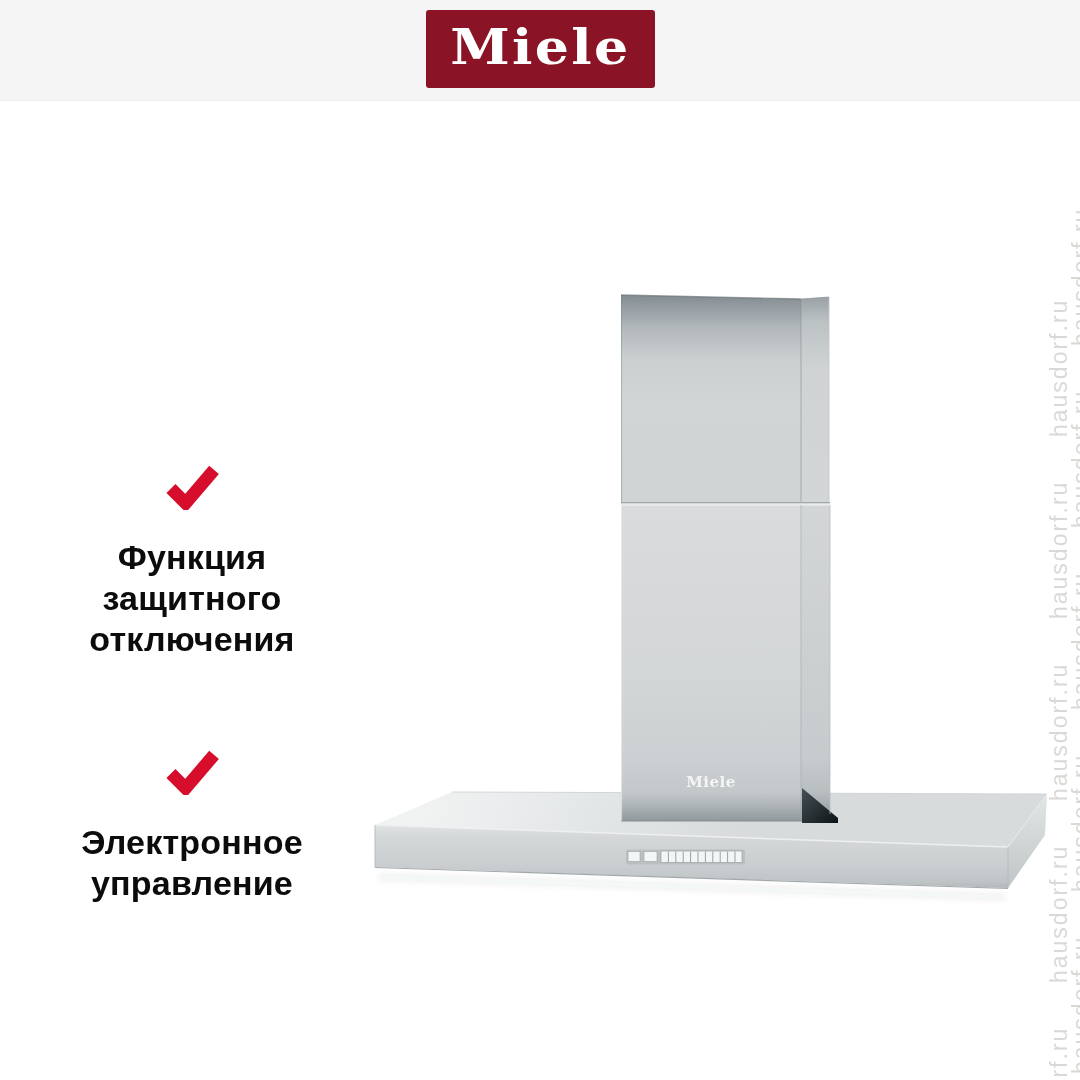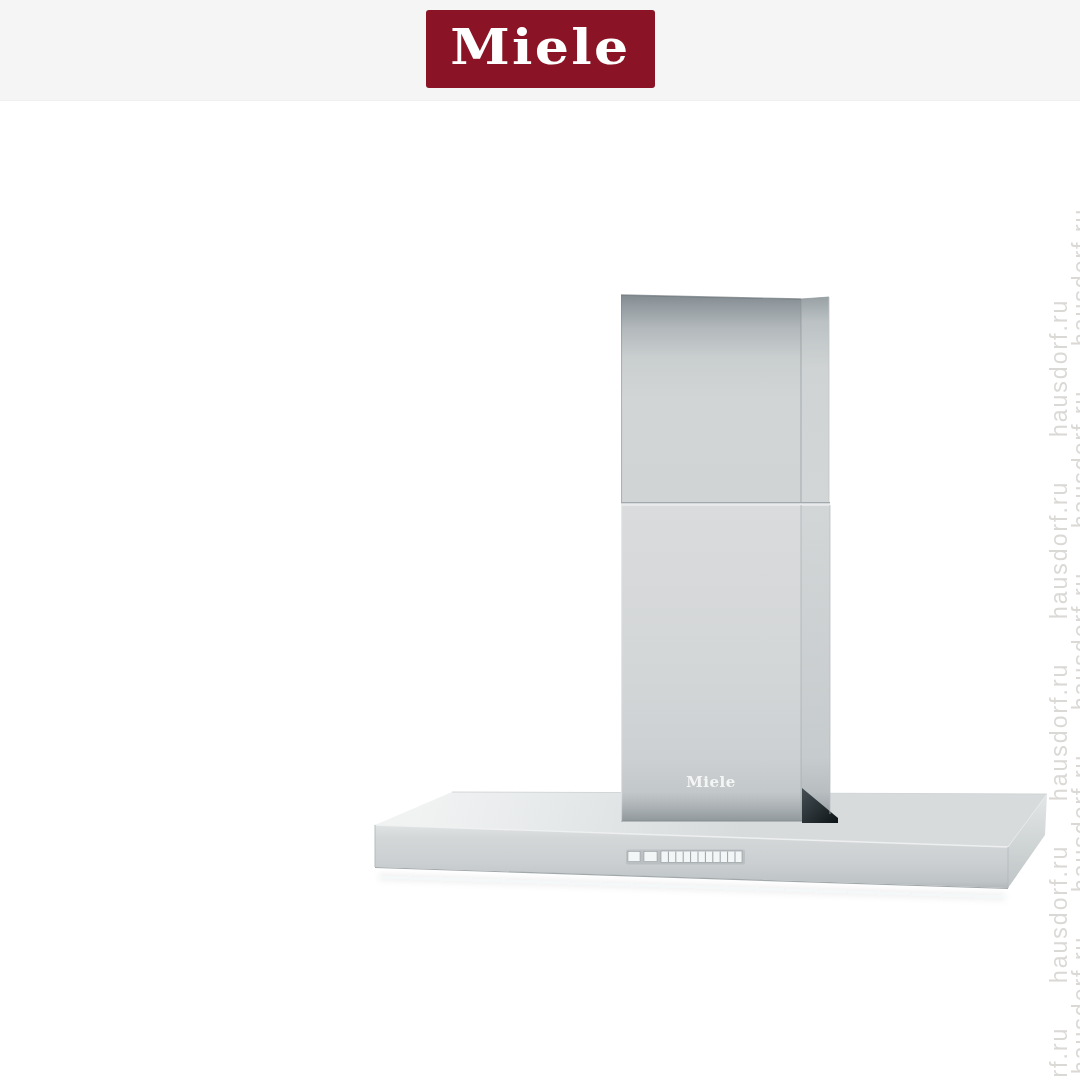--- a/index.html
+++ b/index.html
@@ -168,15 +168,34 @@
           <line x1="340.4" y1="571.5" x2="340.4" y2="582"></line>
         <line x1="347.8" y1="571.5" x2="347.8" y2="582"></line>
           <line x1="355.2" y1="571.5" x2="355.2" y2="582"></line>
         <line x1="362.6" y1="571.5" x2="362.6" y2="582"></line>
           <line x1="370" y1="571.5" x2="370" y2="582"></line>
       </g>
     </g>
   </svg>
 
 
-
+  <div class="feature" style="top:463px">
+    <svg class="check" viewBox="0 0 58 48">
+      <path d="M7 26 L22 41 L51 7"></path>
+    </svg>
+    <p>
+      <span>Функция</span>
+      <span>защитного</span>
+      <span>отключения</span>
+    </p>
+  </div>
+
+  <div class="feature" style="top:748px">
+    <svg class="check" viewBox="0 0 58 48">
+      <path d="M7 26 L22 41 L51 7"></path>
+    </svg>
+    <p>
+      <span>Электронное</span>
+      <span>управление</span>
+    </p>
+  </div>
 
 </div>
 
 </body></html>

